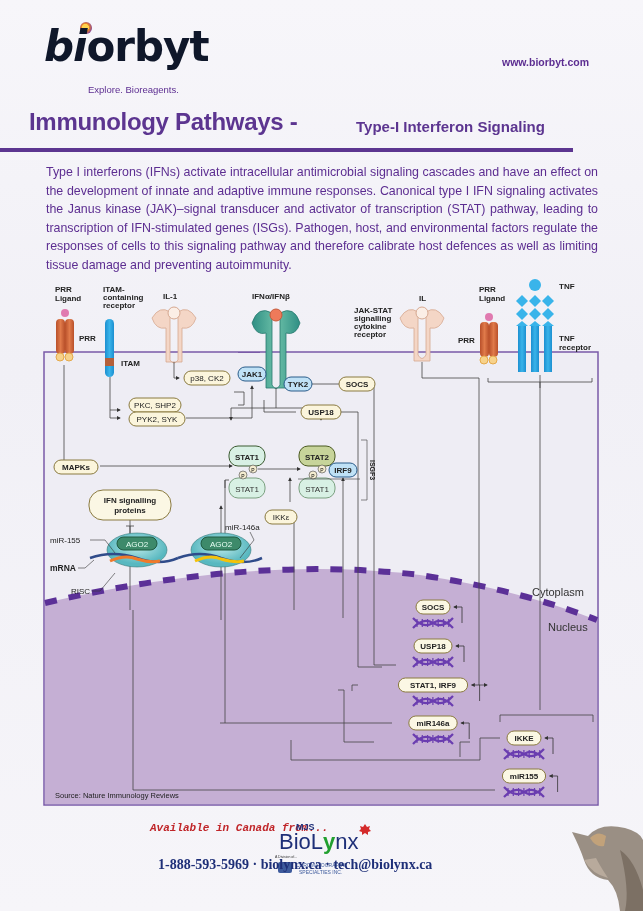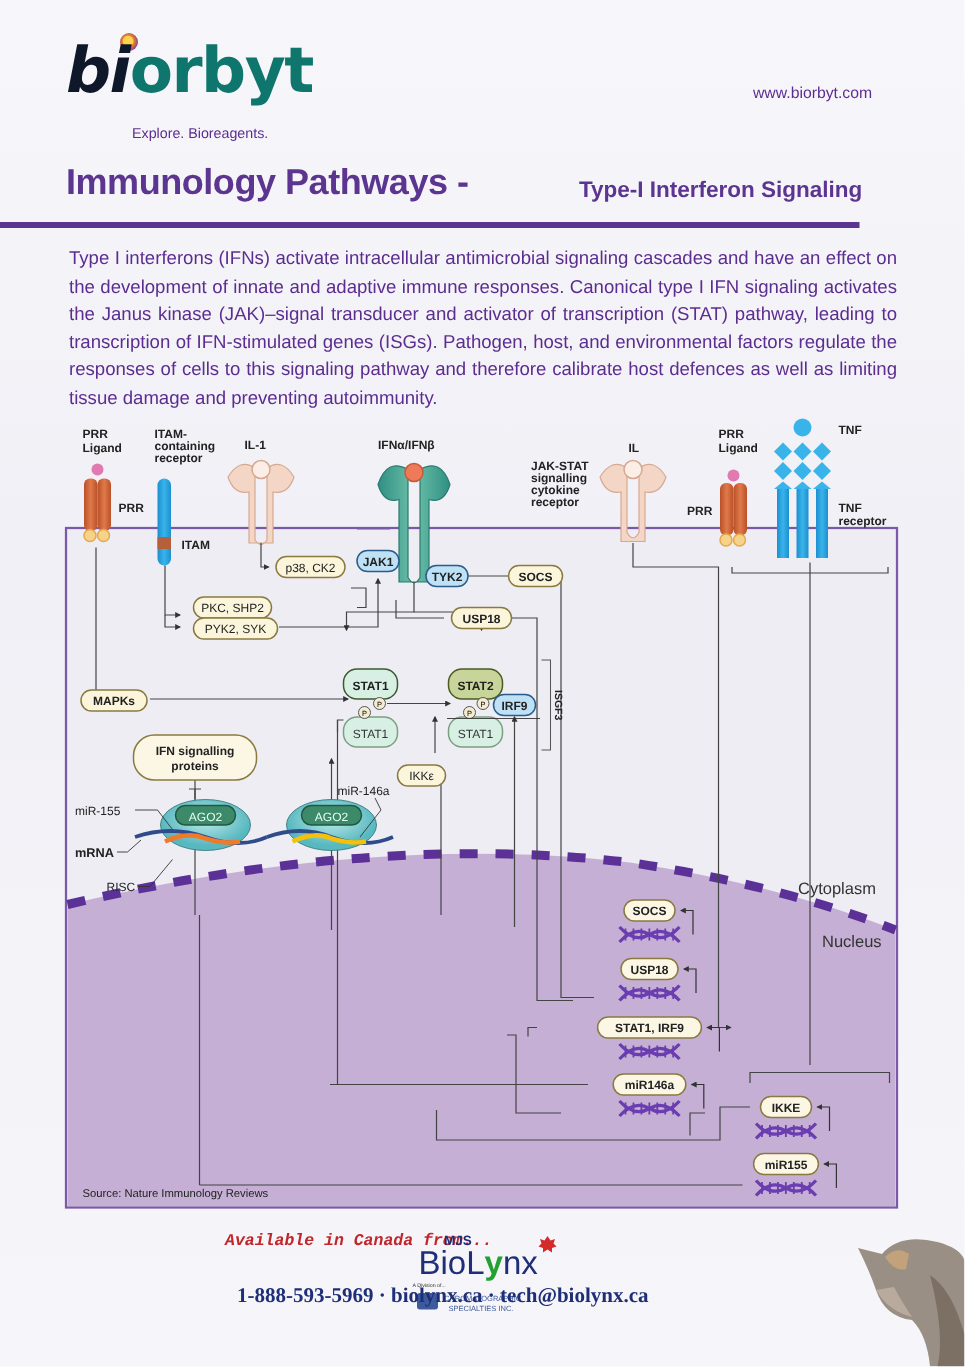--- a/index.html
+++ b/index.html
@@ -2,26 +2,26 @@
 <html><head>
 <meta charset="utf-8">
 <style>
   html,body{margin:0;padding:0;}
   body{width:643px;height:911px;position:relative;overflow:hidden;
     background:linear-gradient(180deg,#f7f6fa 0%,#f1f0f6 40%,#f6f5f9 100%);
     font-family:"Liberation Sans",sans-serif;}
   .abs{position:absolute;}
   .logo{left:44px;top:26px;font-family:"DejaVu Sans",sans-serif;font-weight:bold;font-size:42px;letter-spacing:-1px;line-height:1;}
   .logo .bi{color:#0f172a;font-style:italic;}
-  .logo .rest{color:#0f766e;}
+  .logo .rest{color:#0f172a;}
   .orb{left:80px;top:22px;width:12px;height:12px;border-radius:50%;background:radial-gradient(circle at 45% 45%,#ffd34d 0 35%,#f08a24 40%,#7a3aa0 75%);}
   .tagline{left:88px;top:84px;font-size:9.5px;color:#5c2d91;}
-  .url{left:502px;top:56px;font-size:10.5px;color:#5c2d91;font-weight:normal;}
-  .title{left:44px;top:108px;font-size:24px;font-weight:bold;color:#5c3590;letter-spacing:-0.3px;}
-  .subtitle{left:386px;top:118px;font-size:15px;font-weight:bold;color:#5c3590;}
+  .url{left:502px;top:56px;font-size:10.5px;color:#5c2d91;font-weight:bold;}
+  .title{left:29px;top:108px;font-size:24px;font-weight:bold;color:#5c3590;letter-spacing:-0.3px;}
+  .subtitle{left:356px;top:118px;font-size:15px;font-weight:bold;color:#5c3590;}
   .rule{left:0;top:148px;width:573px;height:4px;background:#5c3590;}
   .intro{left:46px;top:163px;width:552px;font-size:12.4px;line-height:18.6px;color:#5c2d91;text-align:justify;}
   svg text{font-family:"Liberation Sans",sans-serif;}
   .avail{left:150px;top:822px;font-family:Liberation Mono, monospace;font-style:italic;font-weight:bold;color:#c0262a;font-size:11px;}
   .biolynx{left:272px;top:818px;}
   .contact{left:158px;top:857px;font-family:"Liberation Serif",serif;font-weight:bold;color:#1e2f78;font-size:14px;}
 </style>
 </head>
 <body>
 

